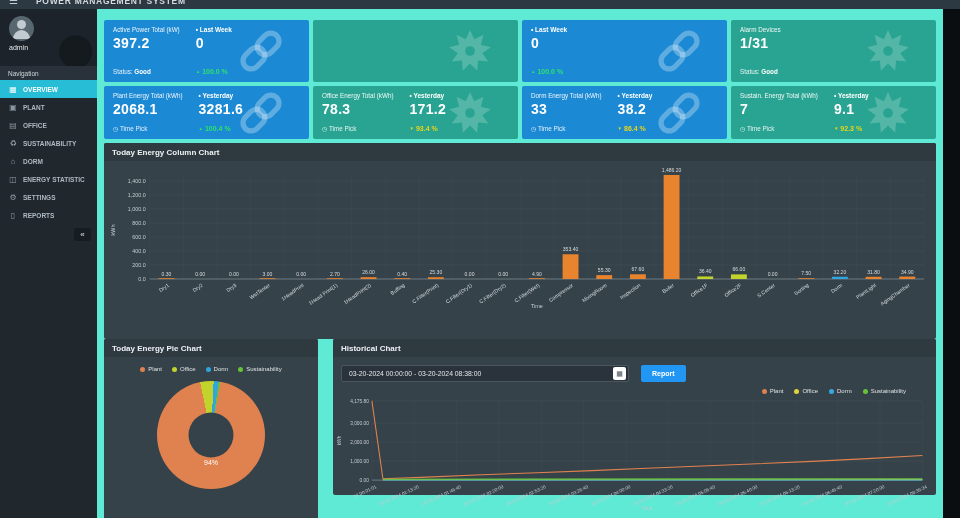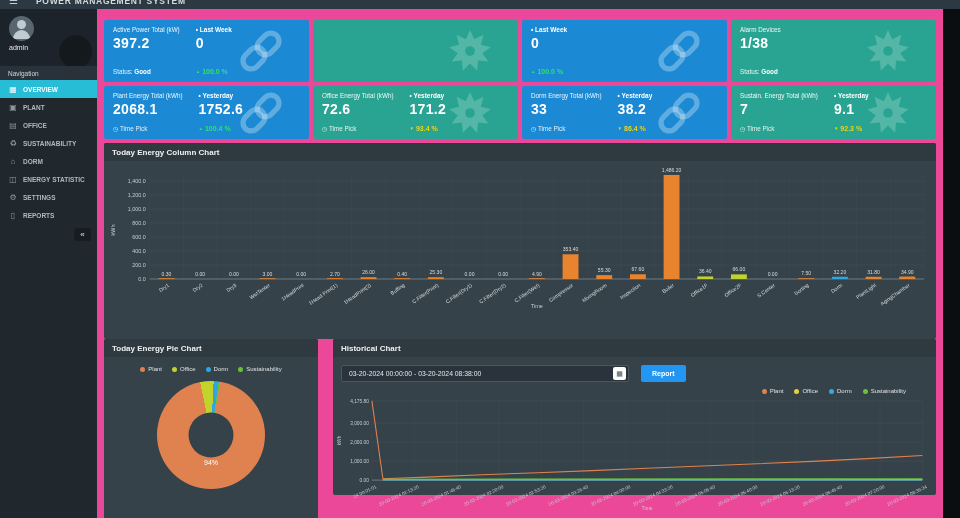--- a/index.html
+++ b/index.html
@@ -18,21 +18,21 @@
   .av-body{position:absolute;bottom:2px;left:4px;width:17px;height:9px;border-radius:50% 50% 0 0/100% 100% 0 0;background:#c2cbd1}
   .username{display:block;color:#e6eaed;font-size:7px;margin-top:3px}
   .navlabel{background:#29323a;color:#ccd4d9;font-size:6.5px;padding:4px 0 3px 8px}
   .nav-item{display:flex;align-items:center;gap:5px;height:18px;padding-left:8px;color:#aeb9c1;font-size:6.5px;font-weight:bold;cursor:pointer}
   .ni-icon{font-size:8px;width:10px;color:#8d99a2;text-align:center}
   .nav-item.active{background:#27bdd7;color:#fff}
   .nav-item.active .ni-icon{color:#fff}
   .collapse-row{display:flex;justify-content:flex-end;padding:4px 6px 0 0}
   .collapse-btn{background:#161c21;color:#dfe4e7;border:none;border-radius:3px;width:17px;height:13px;font-size:8px;line-height:11px;cursor:pointer}
   
-  .content{flex:none;width:846px;background:#ec4899;padding:11px 7px 16px 7px}
+  .content{flex:none;width:846px;background:#5eead4;padding:11px 7px 16px 7px}
   .cards{display:grid;grid-template-columns:repeat(4,1fr);grid-template-rows:62px 53px;gap:4px}
   .card{position:relative;border-radius:2px;padding:6px 9px;overflow:hidden;display:flex;gap:16px}
   .card.blue{background:#1b89d4}
   .card.green{background:#29a492}
   .card-icon{position:absolute;right:25px;top:50%;transform:translateY(-50%);width:46px;height:46px}
   .c-col{position:relative;z-index:1;display:flex;flex-direction:column}
   .c-title{font-size:6.3px;color:rgba(255,255,255,.92);white-space:nowrap}
   .c-value{font-size:14px;font-weight:bold;color:#fff;margin-top:2px;letter-spacing:.3px}
   .c-foot{font-size:6.3px;color:rgba(255,255,255,.88);margin-top:auto;padding-bottom:1px;white-space:nowrap}
   .c-foot b{color:#fff}
@@ -156,50 +156,50 @@
               <span class="c-pct" style="color:#2ee26e"><span class="arr">▲</span> 100.0 %</span>
             </div>
           </div>
           <div class="card green">
             <svg class="card-icon" viewBox="0 0 48 48">
               <polygon points="24.0,2.0 28.4,11.8 38.1,7.1 35.3,17.5 45.7,20.2 36.8,26.3 43.1,35.0 32.4,34.0 31.5,44.7 24.0,37.0 16.5,44.7 15.6,34.0 4.9,35.0 11.2,26.3 2.3,20.2 12.7,17.5 9.9,7.1 19.6,11.8" fill="rgba(255,255,255,0.2)"></polygon>
               <circle cx="24" cy="24" r="5" fill="#29a492"></circle>
             </svg>
             <div class="c-col c-left">
               <span class="c-title">Alarm Devices</span>
-              <span class="c-value">1/38</span>
+              <span class="c-value">1/31</span>
               <span class="c-foot">Status: <b>Good</b></span>
             </div>
           </div>
           <div class="card blue">
             <svg class="card-icon" viewBox="0 0 48 48">
               <g fill="none" stroke="rgba(255,255,255,0.3)" stroke-width="5.5" transform="rotate(-45 24 24)">
                 <rect x="1" y="15.5" width="25" height="17" rx="8.5"></rect>
                 <rect x="22" y="15.5" width="25" height="17" rx="8.5"></rect>
               </g>
             </svg>
             <div class="c-col c-left">
               <span class="c-title">Plant Energy Total (kWh)</span>
               <span class="c-value">2068.1</span>
               <span class="c-foot"><span class="clock">◷</span> Time Pick</span>
             </div>
             <div class="c-col c-right">
               <span class="c-sub-label">• Yesterday</span>
-              <span class="c-value">1752.6</span>
+              <span class="c-value">3281.6</span>
               <span class="c-pct" style="color:#2ee26e"><span class="arr">▲</span> 100.4 %</span>
             </div>
           </div>
           <div class="card green">
             <svg class="card-icon" viewBox="0 0 48 48">
               <polygon points="24.0,2.0 28.4,11.8 38.1,7.1 35.3,17.5 45.7,20.2 36.8,26.3 43.1,35.0 32.4,34.0 31.5,44.7 24.0,37.0 16.5,44.7 15.6,34.0 4.9,35.0 11.2,26.3 2.3,20.2 12.7,17.5 9.9,7.1 19.6,11.8" fill="rgba(255,255,255,0.2)"></polygon>
               <circle cx="24" cy="24" r="5" fill="#29a492"></circle>
             </svg>
             <div class="c-col c-left">
               <span class="c-title">Office Energy Total (kWh)</span>
-              <span class="c-value">72.6</span>
+              <span class="c-value">78.3</span>
               <span class="c-foot"><span class="clock">◷</span> Time Pick</span>
             </div>
             <div class="c-col c-right">
               <span class="c-sub-label">• Yesterday</span>
               <span class="c-value">171.2</span>
               <span class="c-pct" style="color:#e9d616"><span class="arr">▼</span> 93.4 %</span>
             </div>
           </div>
           <div class="card blue">
             <svg class="card-icon" viewBox="0 0 48 48">

